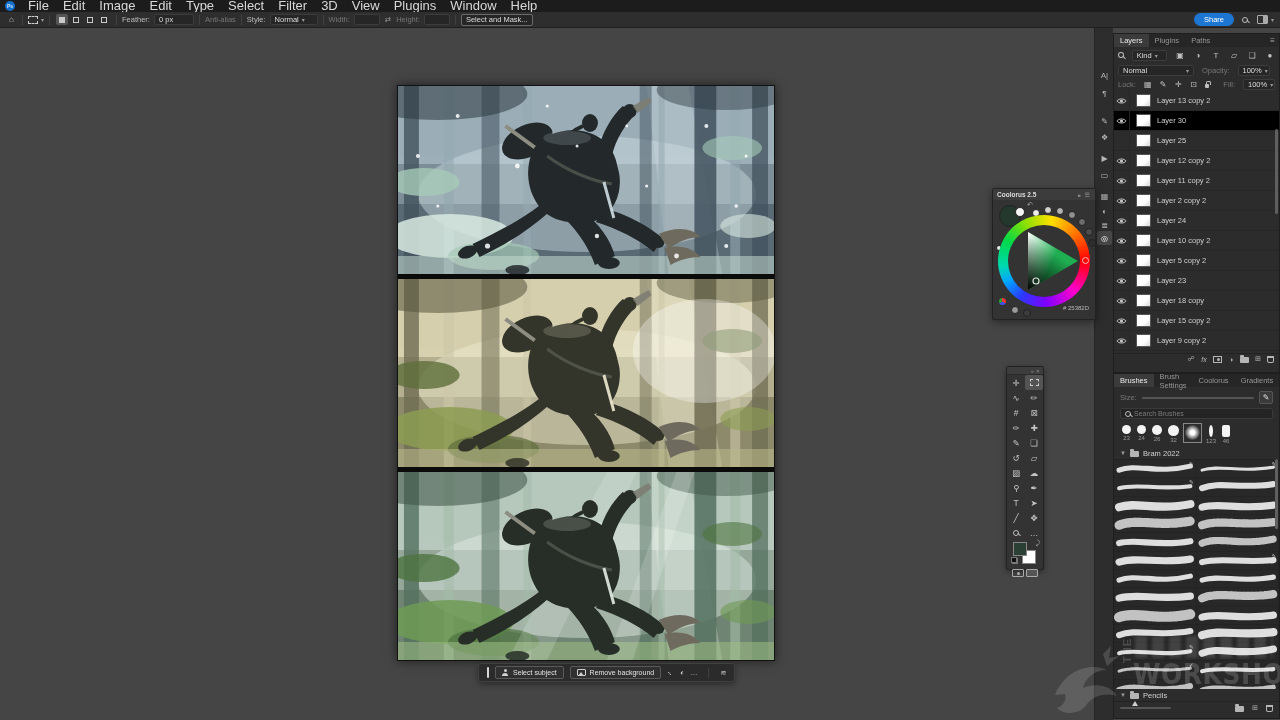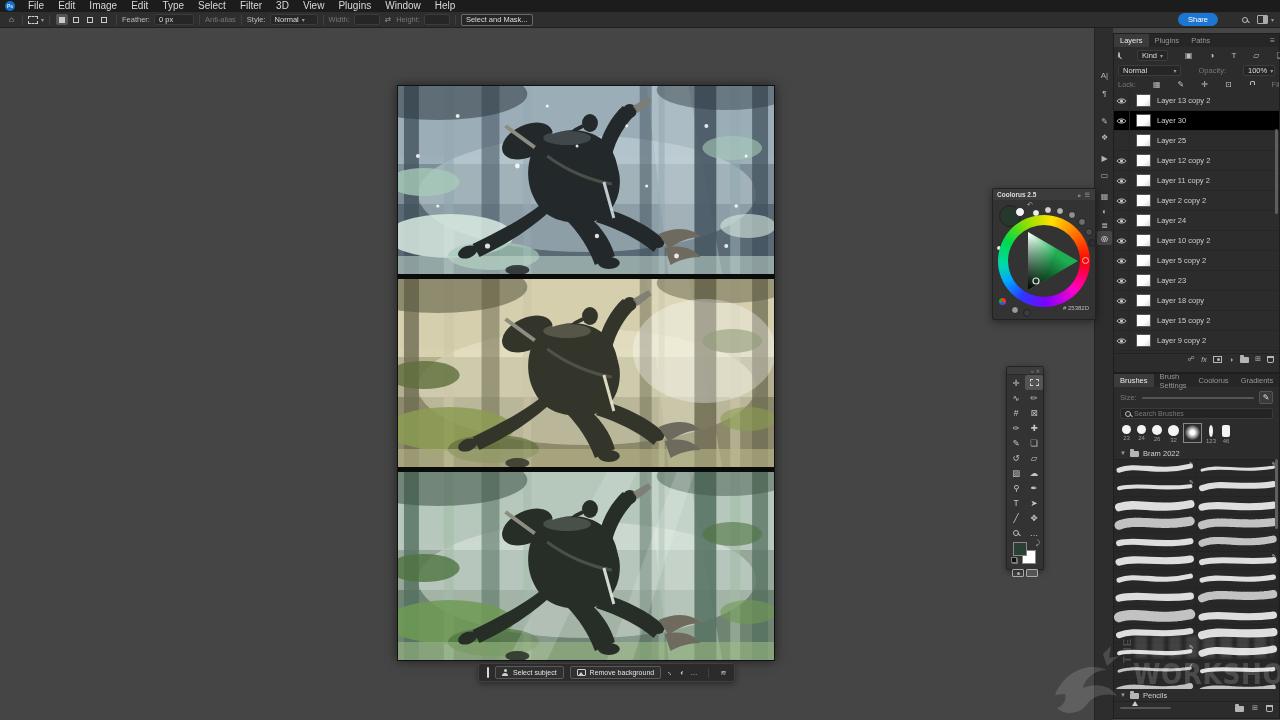--- a/index.html
+++ b/index.html
@@ -4,56 +4,56 @@
 <style>
   * { margin:0; padding:0; box-sizing:border-box; }
   html,body { width:1280px; height:720px; overflow:hidden; background:#454545;
     font-family:"Liberation Sans","DejaVu Sans",sans-serif; -webkit-font-smoothing:antialiased; }
 
   
   #menubar { position:absolute; left:0; top:0; width:1280px; height:12px; background:#1c1c1c;
     display:flex; align-items:center; gap:0; z-index:40; }
   #ps-logo { width:10px; height:10px; border-radius:50%; background:#1470c8; color:#cfe8ff;
     font-size:5px; font-weight:bold; display:flex; align-items:center; justify-content:center; margin:0 6px 0 5px; }
-  .menu-item { color:#d8d8d8; font-size:10px; padding:0 7px; line-height:12px; cursor:default; }
+  .menu-item { color:#d8d8d8; font-size:13px; padding:0 7px; line-height:12px; cursor:default; }
 
   
   #optionsbar { position:absolute; left:0; top:12px; width:1280px; height:16px; background:#2e2e2e;
     border-bottom:1px solid #1f1f1f; display:flex; align-items:center; z-index:40; color:#bbb; font-size:7.5px; }
   .opt-sep { width:1px; height:10px; background:#404040; margin:0 5px; }
   .well { background:#262626; border:1px solid #3c3c3c; border-radius:2px; height:11px;
     display:inline-flex; align-items:center; padding:0 4px; color:#ddd; }
   .caret { font-size:6px; color:#999; margin-left:3px; }
   .dim { color:#777; }
   .tool-combine { width:12px; height:11px; border-radius:2px; display:flex; align-items:center; justify-content:center; margin:0 1px; }
   .tool-combine.sel { background:#555; }
   .sq { width:6px; height:6px; background:#c9c9c9; }
   .sq.outline { background:transparent; border:1px solid #c9c9c9; }
   .dashbox { width:10px; height:8px; border:1px dashed #cfcfcf; }
   .mag { width:6px; height:6px; border:1.2px solid #bbb; border-radius:50%; position:relative; display:inline-block; }
   .mag::after { content:""; position:absolute; width:4px; height:1.4px; background:#bbb; right:-3px; bottom:-1px; transform:rotate(45deg); }
-  #share-btn { border-radius:7px; color:#fff; font-size:7.5px; padding:2px 10px; margin-right:24px; }
+  #share-btn { border-radius:7px; color:#fff; font-size:7.5px; padding:2px 10px; margin-right:8px; }
   .ws-icon { width:11px; height:9px; border:1px solid #aaa; border-radius:1px; position:relative; }
   .ws-icon::after { content:""; position:absolute; right:0; top:0; width:4px; height:7px; background:#aaa; }
 
   
   #dockstrip { position:absolute; left:1094px; top:28px; width:19px; height:692px; background:#2d2d2d; z-index:30; border-left:1px solid #242424;}
   .dock-icon { position:absolute; left:2px; width:15px; height:14px; color:#b5b5b5; font-size:8px;
     display:flex; align-items:center; justify-content:center; }
   .dock-icon.active { background:#474747; border-radius:2px; color:#fff; }
 
   
   .panel { position:absolute; left:1113px; width:167px; background:#2c2c2c; border:1px solid #1e1e1e; z-index:30; }
   .tabbar { height:13px; background:#262626; display:flex; align-items:stretch; color:#969696; font-size:7.5px;justify-content:space-between; }
   .tab { padding:0 6px; display:flex; align-items:center; }
   .tab.active { background:#3b3b3b; color:#e8e8e8; }
   .tab-menu { margin-left:auto; color:#aaa; font-size:8px; display:flex; align-items:center; padding-right:4px; }
 
   
-  .lp-row { display:flex; align-items:center; padding:0 4px; color:#bbb; font-size:7.5px; gap:17px; }
+  .lp-row { display:flex; align-items:center; padding:0 4px; color:#bbb; font-size:7.5px; gap:8px; }
   #lp-filter { height:16px; }
   #lp-blend { height:14px; }
   #lp-lock { height:14px;align-items:center; }
   .ficon { width:11px; height:10px; display:flex; align-items:center; justify-content:center; color:#c0c0c0; font-size:8px; }
   #layer-list { position:relative; height:262px; overflow:hidden; background:#2c2c2c; }
   .layer-row { height:20px; display:flex; align-items:center; border-bottom:1px solid #272727; position:relative; }
   .layer-row.selected { background:#000000; }
   .eye-well { width:16px; height:100%; border-right:1px solid #272727; display:flex; align-items:center; justify-content:center; flex:none; }
   .layer-thumb { width:15px; height:13px; background:#f2f2f2; border:1px solid #555; margin:0 6px; flex:none;
     background-image:linear-gradient(135deg,#fff 60%,#d8d8d8 100%); }

